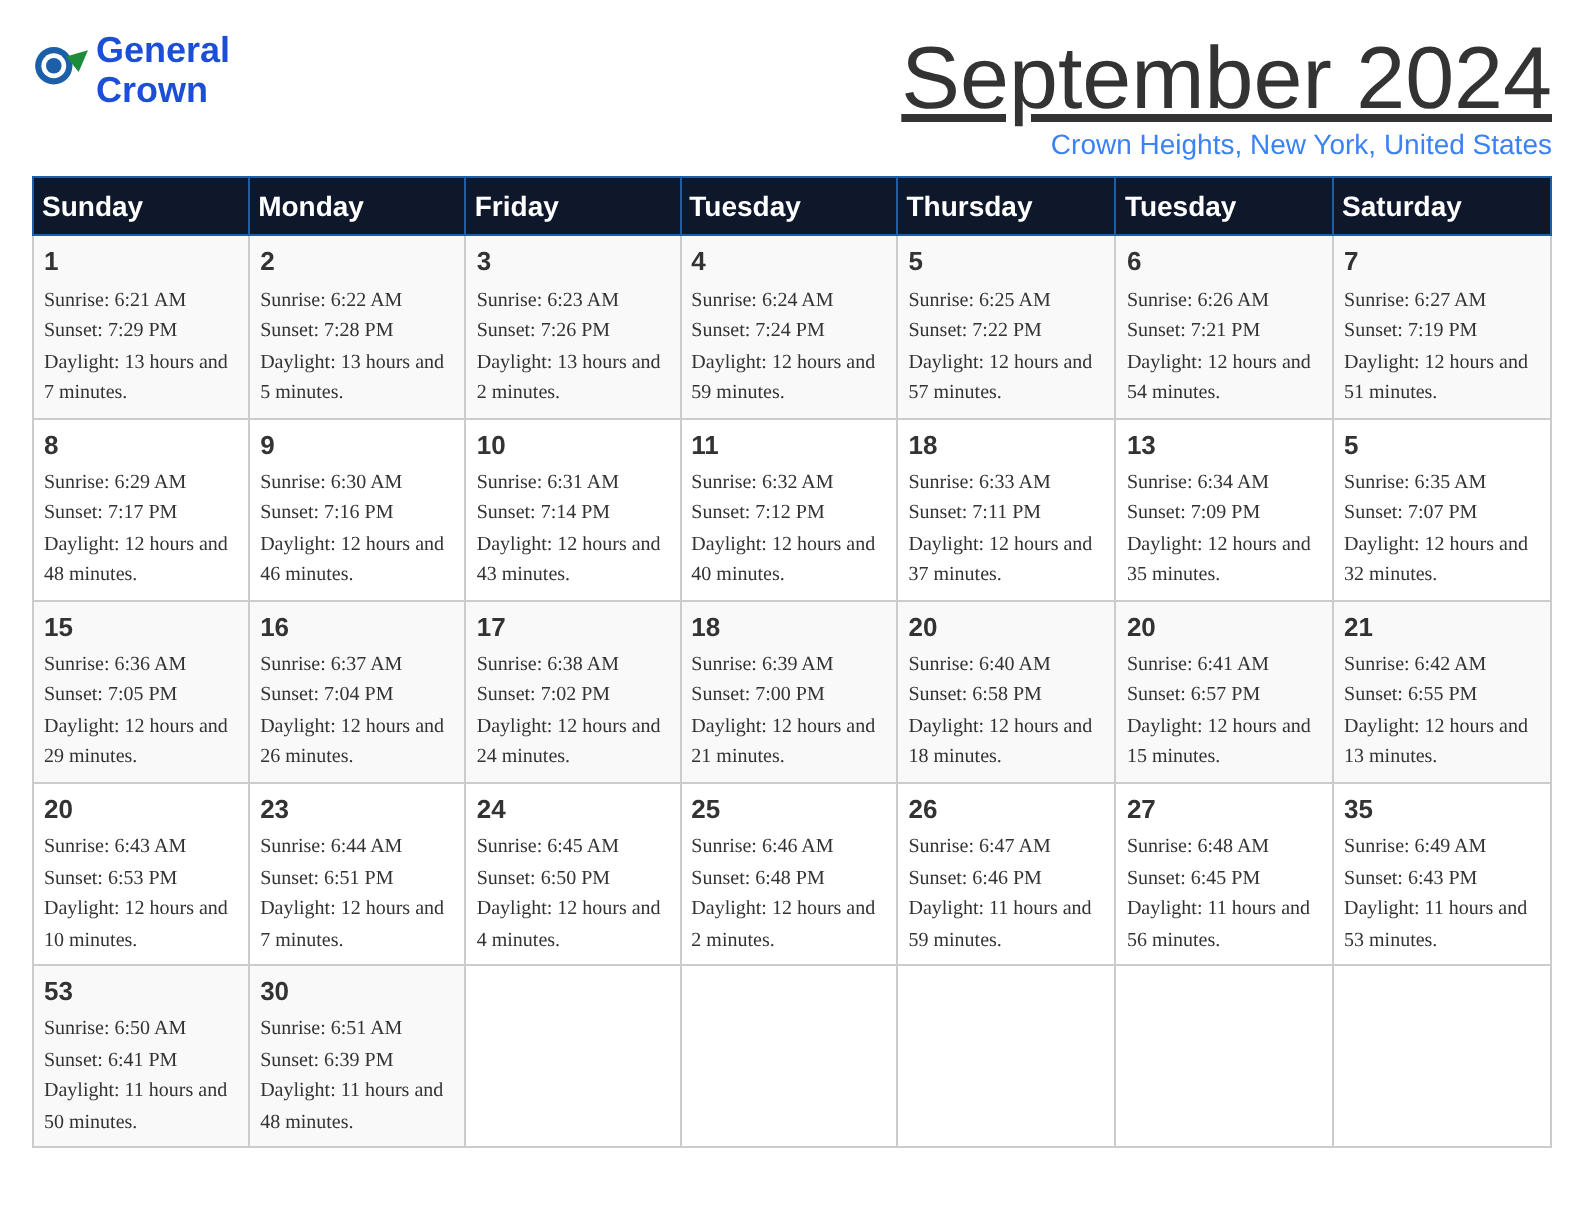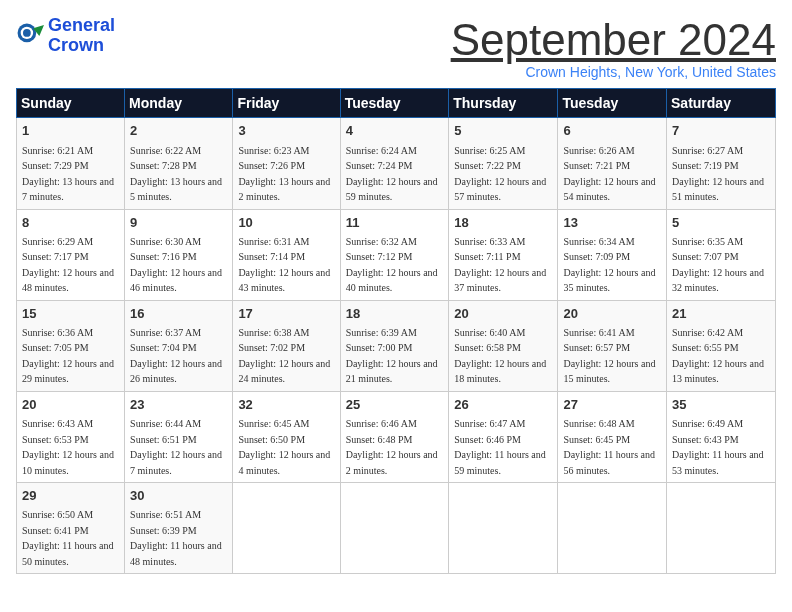--- a/index.html
+++ b/index.html
@@ -221,21 +221,21 @@
       <tr>
         <td>
           <span class="day-number">20</span>
           <span class="day-info">Sunrise: 6:43 AM<br>Sunset: 6:53 PM<br>Daylight: 12 hours and 10 minutes.</span>
         </td>
         <td>
           <span class="day-number">23</span>
           <span class="day-info">Sunrise: 6:44 AM<br>Sunset: 6:51 PM<br>Daylight: 12 hours and 7 minutes.</span>
         </td>
         <td>
-          <span class="day-number">32</span>
+          <span class="day-number">24</span>
           <span class="day-info">Sunrise: 6:45 AM<br>Sunset: 6:50 PM<br>Daylight: 12 hours and 4 minutes.</span>
         </td>
         <td>
           <span class="day-number">25</span>
           <span class="day-info">Sunrise: 6:46 AM<br>Sunset: 6:48 PM<br>Daylight: 12 hours and 2 minutes.</span>
         </td>
         <td>
           <span class="day-number">26</span>
           <span class="day-info">Sunrise: 6:47 AM<br>Sunset: 6:46 PM<br>Daylight: 11 hours and 59 minutes.</span>
         </td>
@@ -243,21 +243,21 @@
           <span class="day-number">27</span>
           <span class="day-info">Sunrise: 6:48 AM<br>Sunset: 6:45 PM<br>Daylight: 11 hours and 56 minutes.</span>
         </td>
         <td>
           <span class="day-number">35</span>
           <span class="day-info">Sunrise: 6:49 AM<br>Sunset: 6:43 PM<br>Daylight: 11 hours and 53 minutes.</span>
         </td>
       </tr>
       <tr>
         <td>
-          <span class="day-number">29</span>
+          <span class="day-number">53</span>
           <span class="day-info">Sunrise: 6:50 AM<br>Sunset: 6:41 PM<br>Daylight: 11 hours and 50 minutes.</span>
         </td>
         <td>
           <span class="day-number">30</span>
           <span class="day-info">Sunrise: 6:51 AM<br>Sunset: 6:39 PM<br>Daylight: 11 hours and 48 minutes.</span>
         </td>
         <td class="empty"></td>
         <td class="empty"></td>
         <td class="empty"></td>
         <td class="empty"></td>

